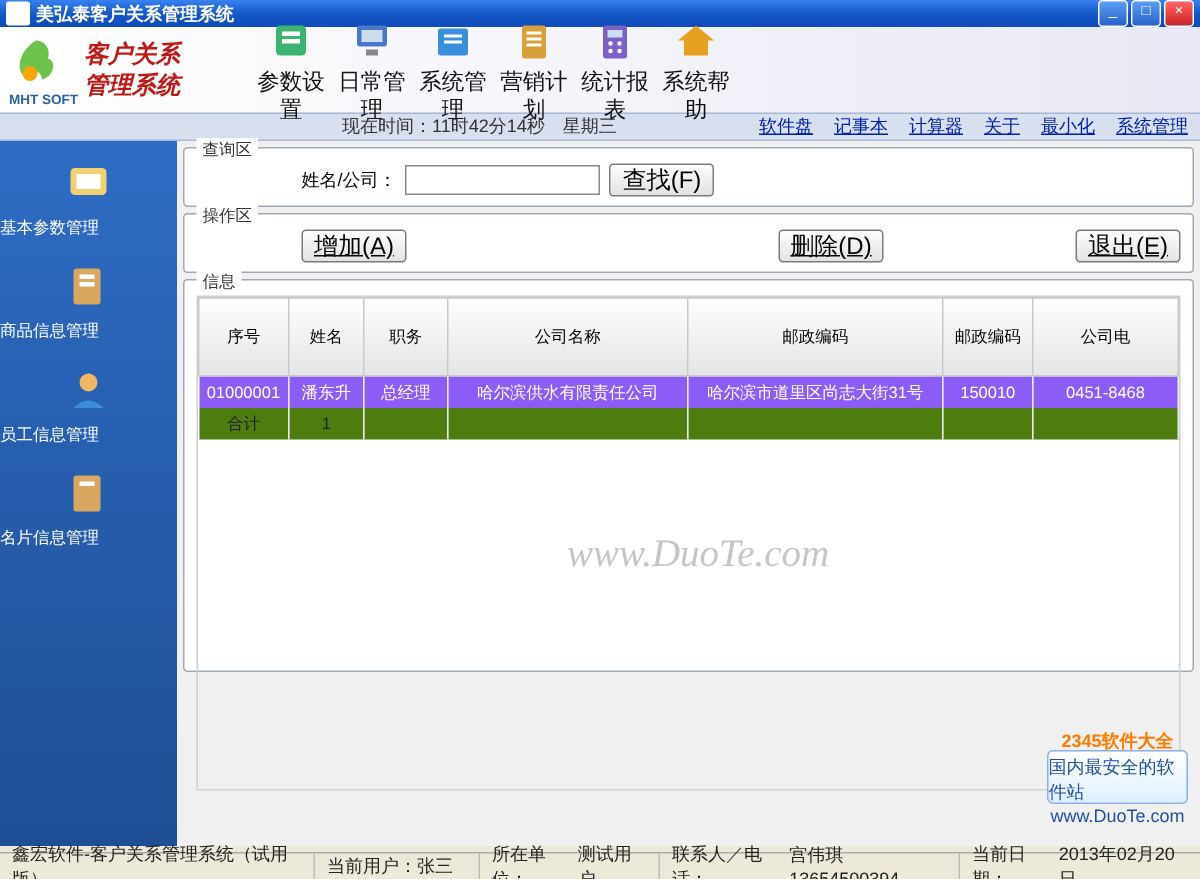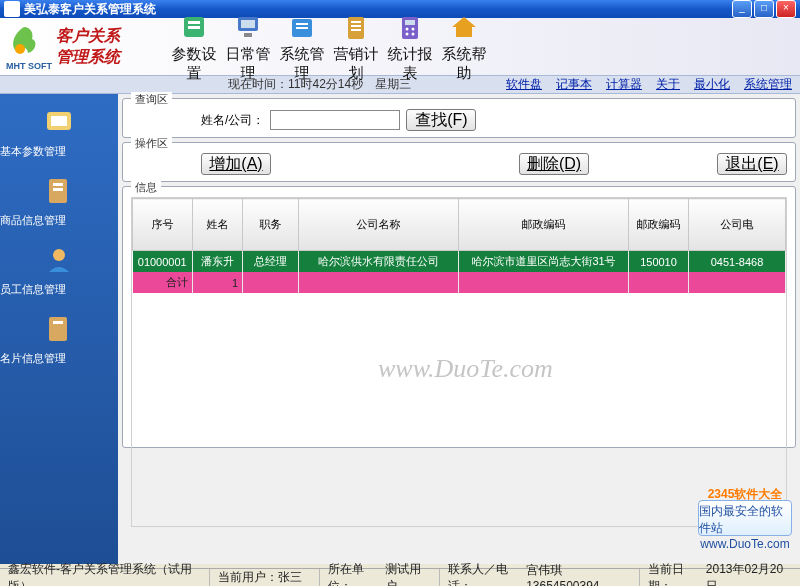--- a/index.html
+++ b/index.html
@@ -42,22 +42,22 @@
 .query-row input { width: 130px; height: 20px; border: 1px solid #888; padding: 0 2px; }
 .xpbtn { min-width: 70px; height: 22px; border: 1px solid #7a7a7a; border-radius: 3px; background: linear-gradient(#fdfdfd,#e2e2e2); cursor: pointer; font-size: 16px; }
 .act-row { padding-left: 70px; gap: 44px; text-decoration: underline; }
 .act-row .spacer { flex: 1; }
 
 .info-group { flex: 1; height: 262px; }
 .table-wrap { height: 330px; overflow: hidden; border: 1px solid #d0d0d0; }
 table { width: 100%; border-collapse: collapse; }
 thead th { background: linear-gradient(#fefefe,#e4e4e4); border: 1px solid #c8c8c8; font-weight: normal; font-size: 11px; padding: 18px 4px; text-align: center; }
 tbody td { border-right: 1px solid #e8e8e8; font-size: 11px; padding: 3px 4px; text-align: center; height: 18px; }
-tbody tr.selected td { background: #15803d; color: #fff; margin-left: 44px; }
-tbody tr.total td { background: #ec4899; color: #222; text-align: right; }
+tbody tr.selected td { background: #8b5cf6; color: #fff; margin-left: 44px; }
+tbody tr.total td { background: #4d7c0f; color: #222; }
 
 .watermark { position: absolute; top: 260px; left: 260px; font-size: 26px; font-family: Georgia, serif; color: rgba(140,140,140,0.5); font-style: italic; pointer-events: none; }
 
 .statusbar { position: absolute; bottom: 0; left: 0; right: 0; height: 18px; background: #ece9d8; border-top: 1px solid #aaa; display: flex; align-items: center; font-size: 11px; color: #222; }
 .statusbar .cell { border-right: 1px solid #bbb; padding: 0 8px; height: 100%; display: flex; align-items: center; }
 
 .badge2345 { position: absolute; right: 8px; bottom: 28px; width: 94px; height: 36px; background: linear-gradient(#fff,#dfefff); border: 1px solid #88b0e8; border-radius: 4px; font-size: 9px; color: #2050a0; display: flex; flex-direction: column; align-items: center; justify-content: center; }
 .badge2345 .b1 { font-size: 12px; font-weight: bold; color: #ff7b00; }
 </style>
 </head>

